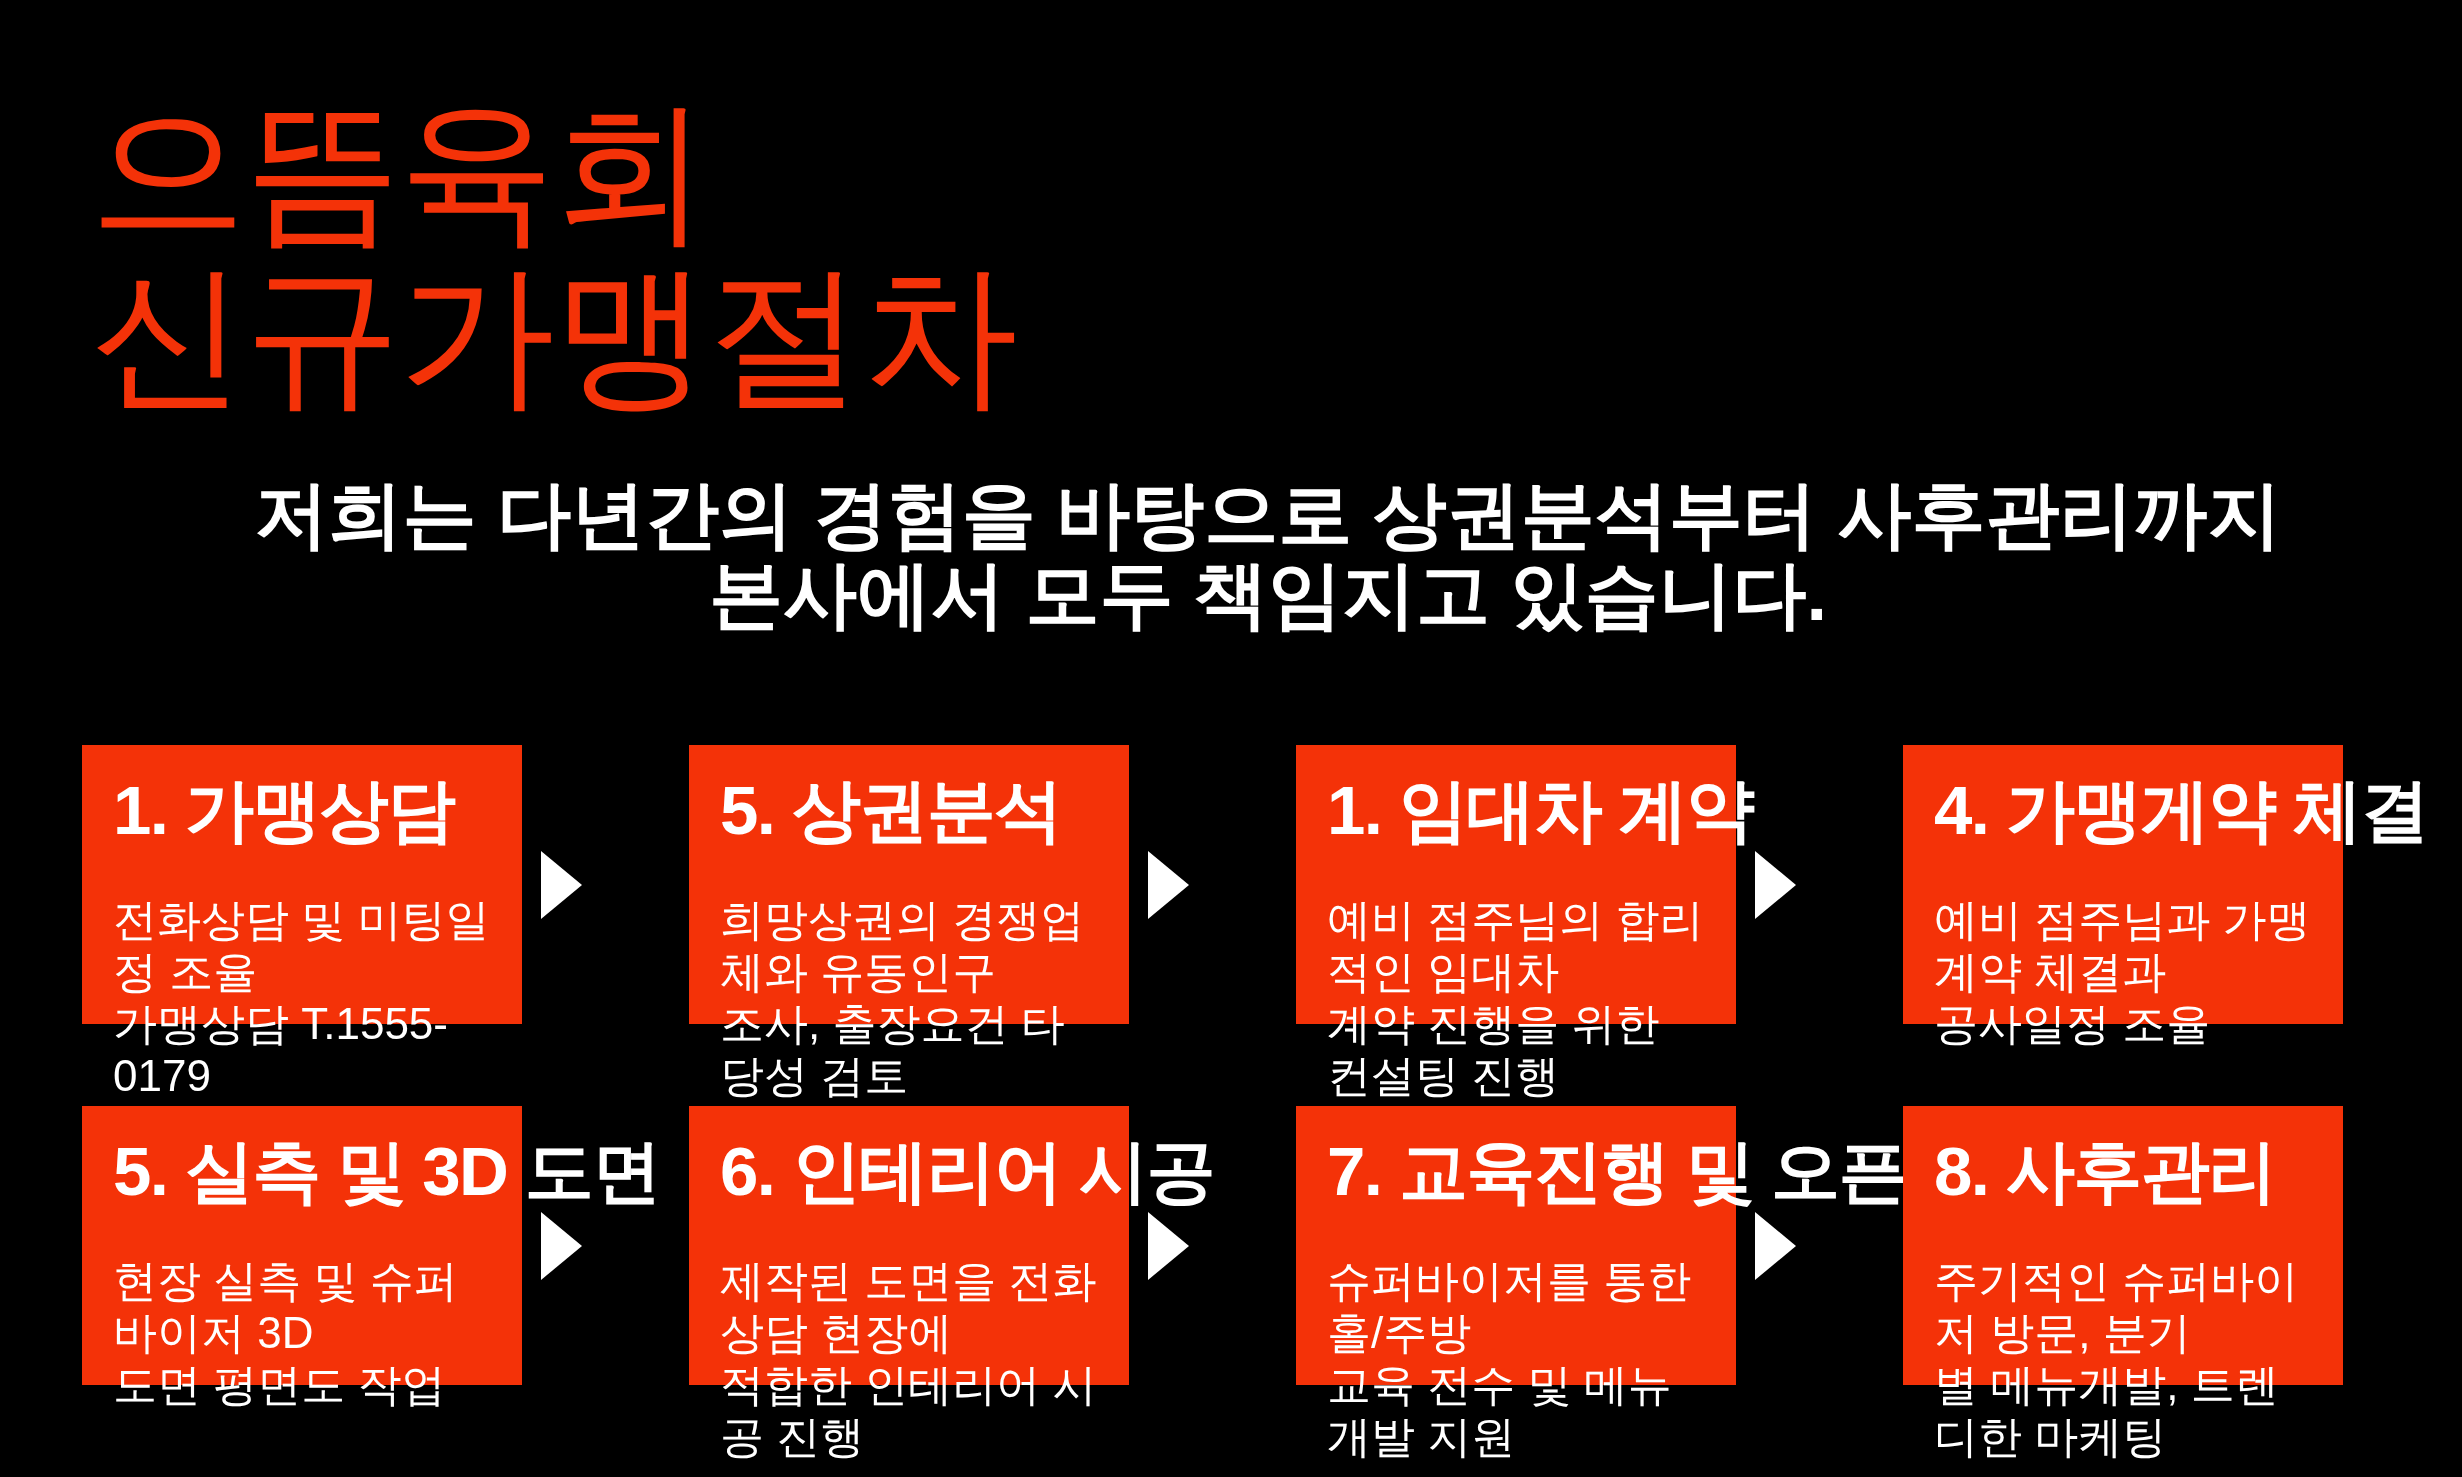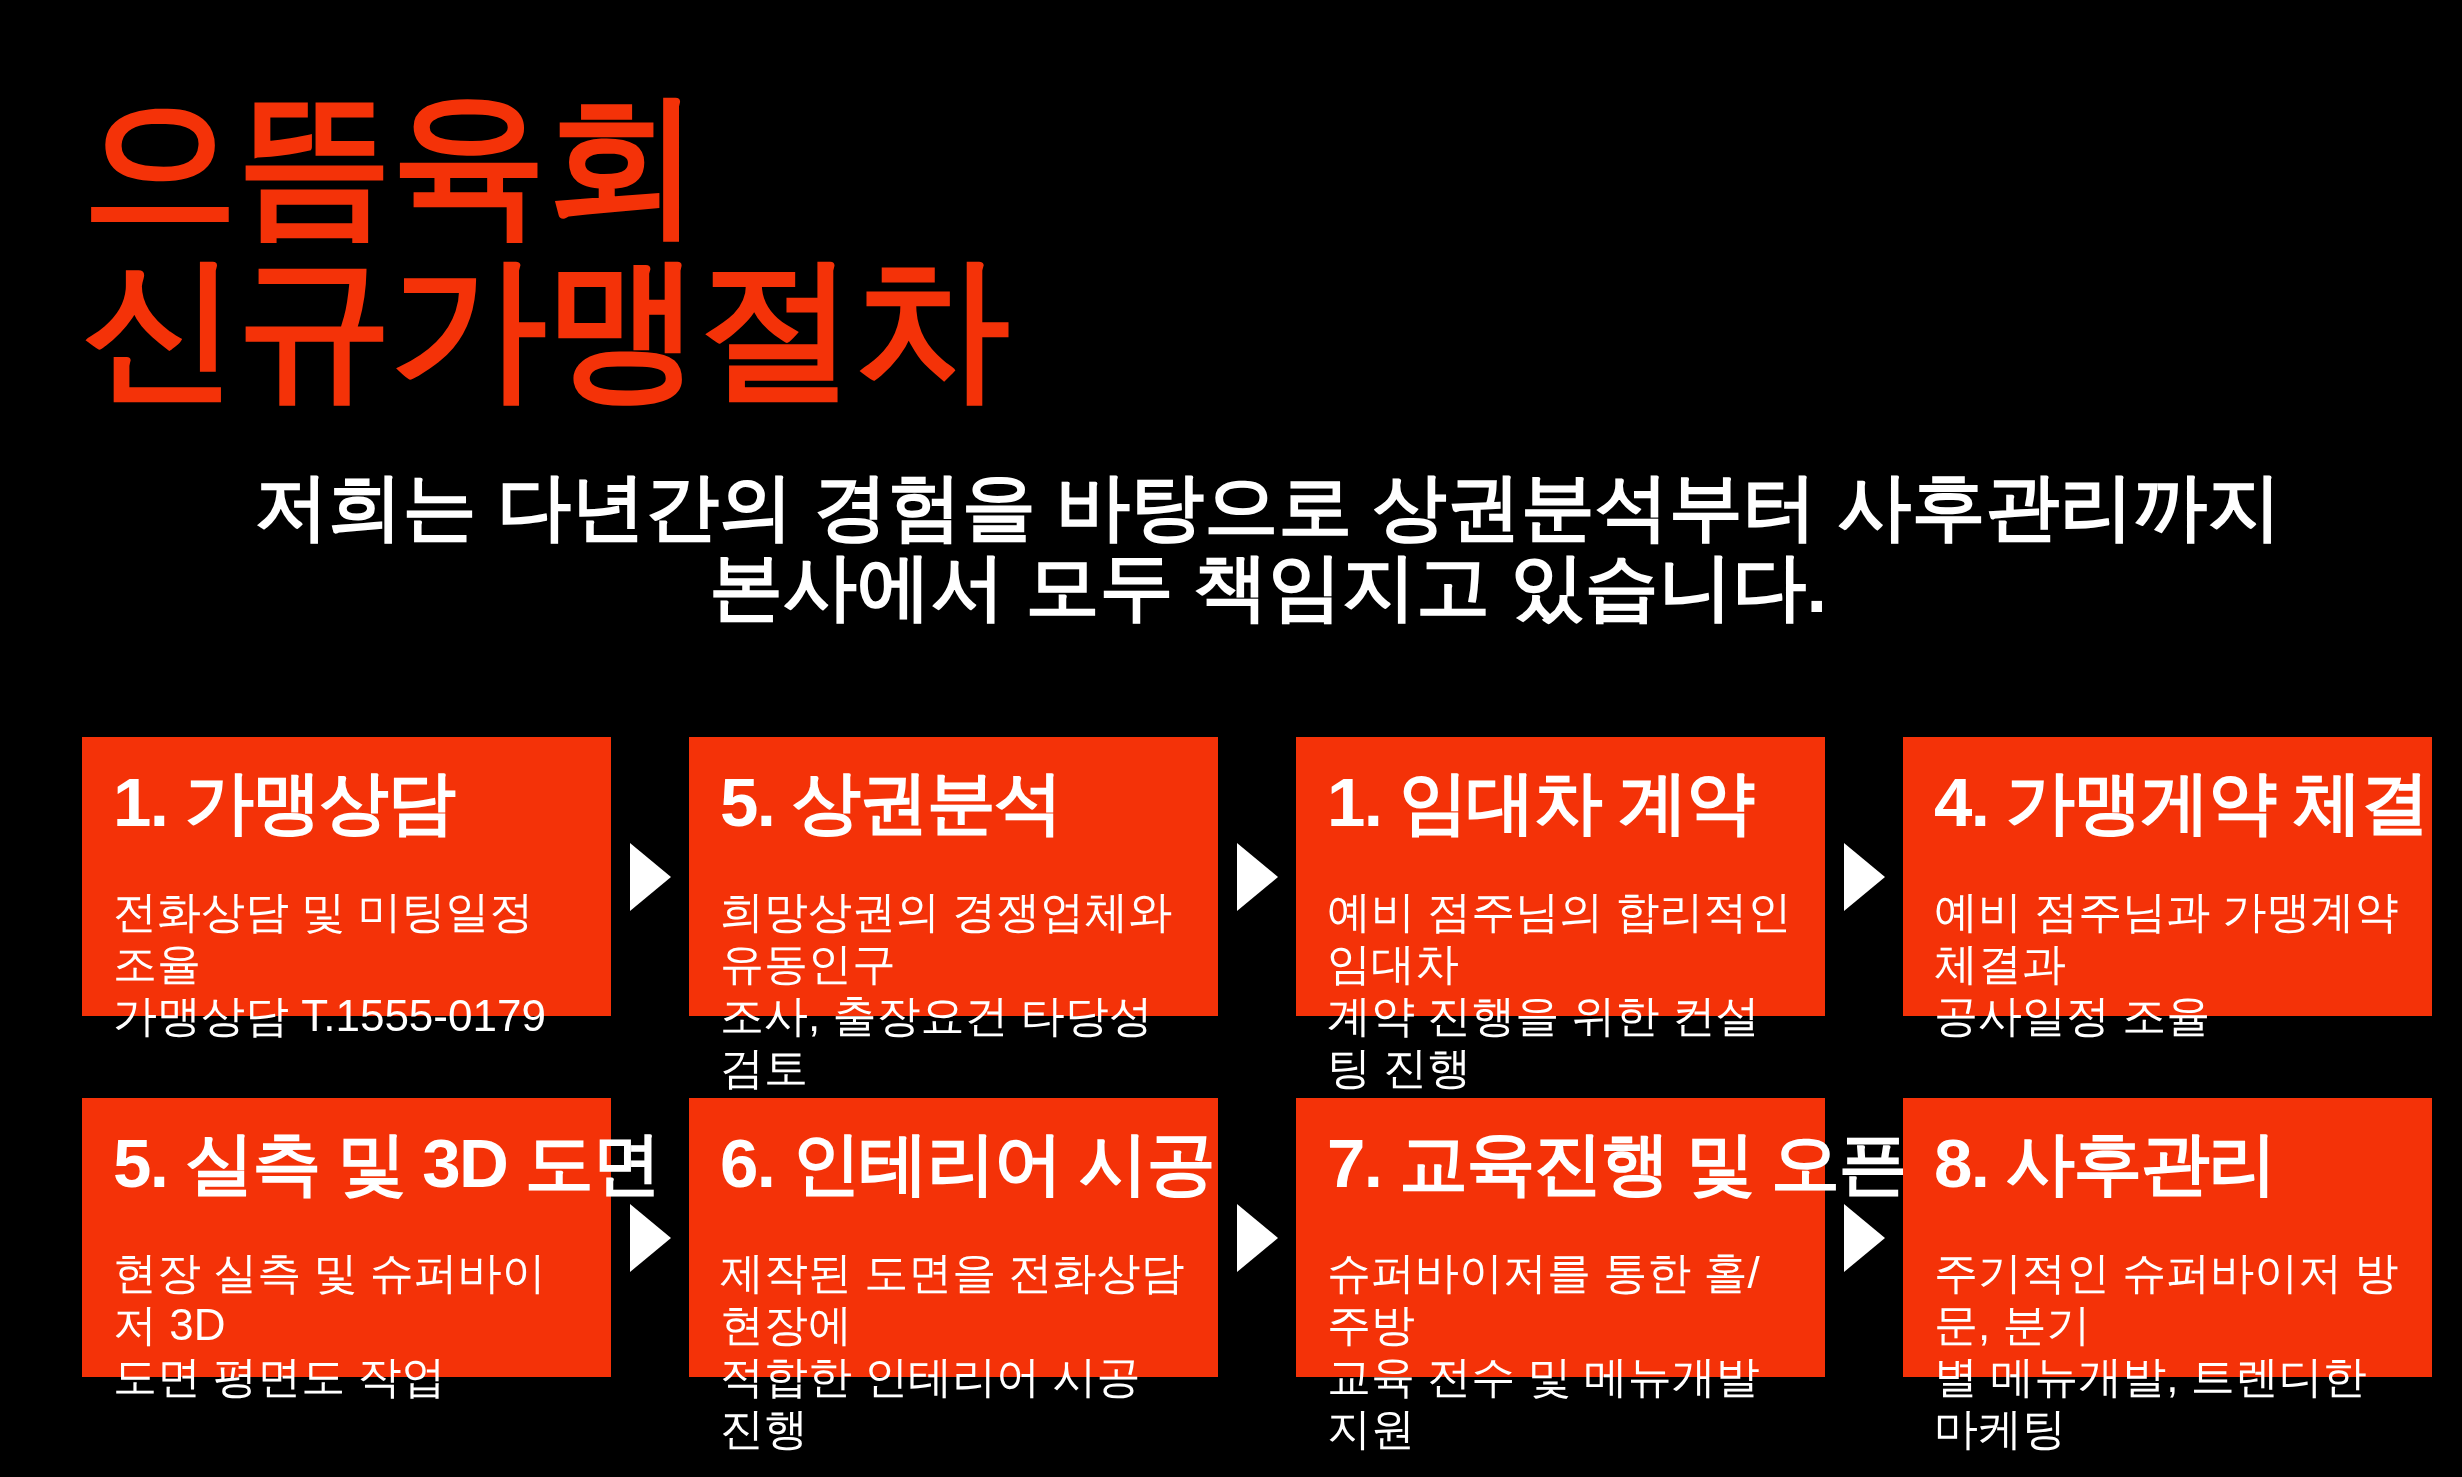--- a/index.html
+++ b/index.html
@@ -8,25 +8,25 @@
     height: 1477px;
     background: #000000;
     overflow: hidden;
     font-family: "Liberation Sans", "DejaVu Sans", sans-serif;
     font-weight: bold;
   }
   .hero {
     padding: 74px 0 0 74px;
   }
   .page-title {
-    margin: 8px;
+    margin: 16px;
     color: #F43208;
     font-size: 156px;
     line-height: 1.05;
-    font-weight: 700;
+    font-weight: 400;
     letter-spacing: -1.6px;
     white-space: pre-line;
   }
   .page-subtitle {
     margin: 57px 0 0 0;
     color: #FFFFFF;
     font-size: 74px;
     line-height: 1.08;
     font-weight: 700;
     white-space: pre-line;
@@ -34,21 +34,21 @@
   }
   .steps-grid {
     margin: 111px 0 0 82px;
     display: grid;
     grid-template-columns: repeat(4, 529px);
     column-gap: 78px;
     row-gap: 82px;
   }
   .card {
     position: relative;
-    width: 529px;
+    width: 440px;
     height: 279px;
     box-sizing: border-box;
     background: #F43208;
     padding: 24.6px 31px;
   }
   .card-title {
     margin: 0;
     color: #FFFFFF;
     font-size: 69px;
     line-height: 1.2;

